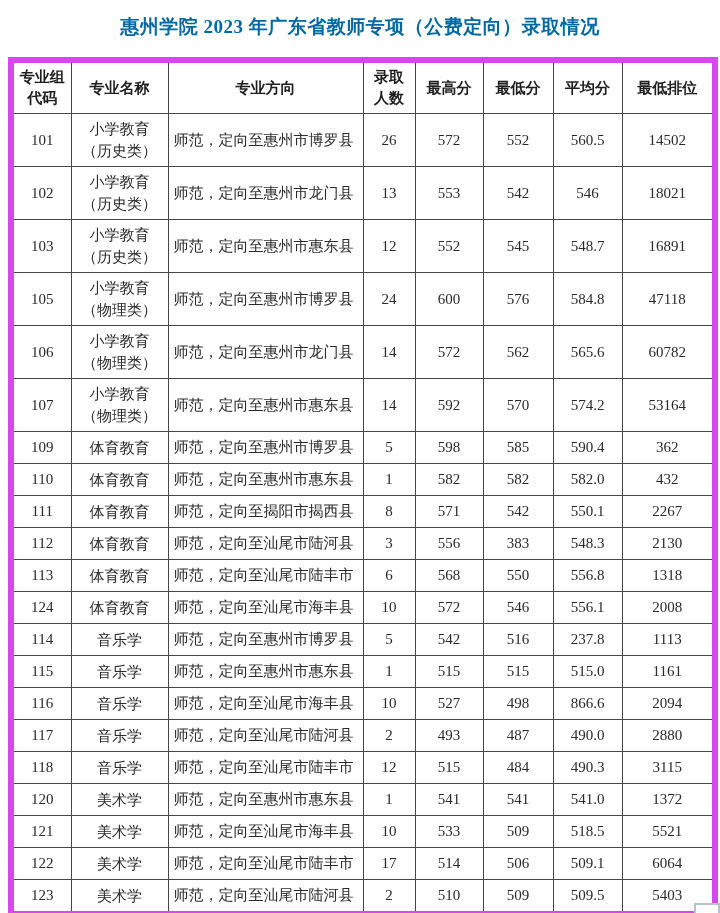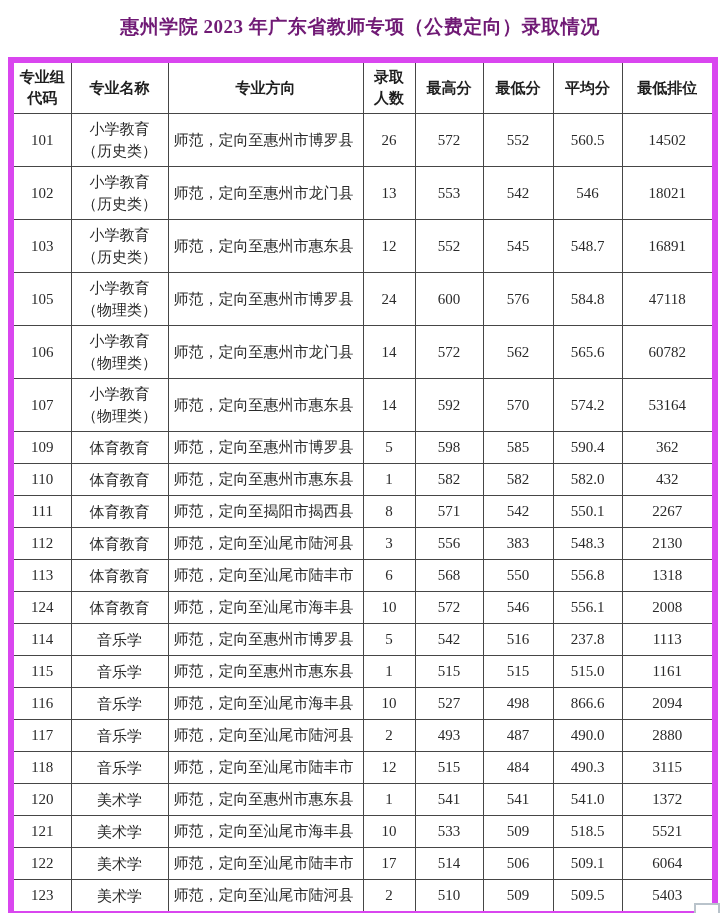--- a/index.html
+++ b/index.html
@@ -20,21 +20,21 @@
     height: 913px;
     background: #ffffff;
   }
   .title {
     padding-top: 13px;
     text-align: center;
     font-size: 19px;
     font-weight: bold;
     line-height: 27px;
     letter-spacing: 0.5px;
-    color: #701a75;
+    color: #0369a1;
   }
   table.adm {
     margin: 17px 8px 0 8px;
     width: 704px;
     border-collapse: collapse;
     table-layout: fixed;
     border: 6px solid #d946ef;
   }
   table.adm th, table.adm td {
     border: 1px solid #464646;

